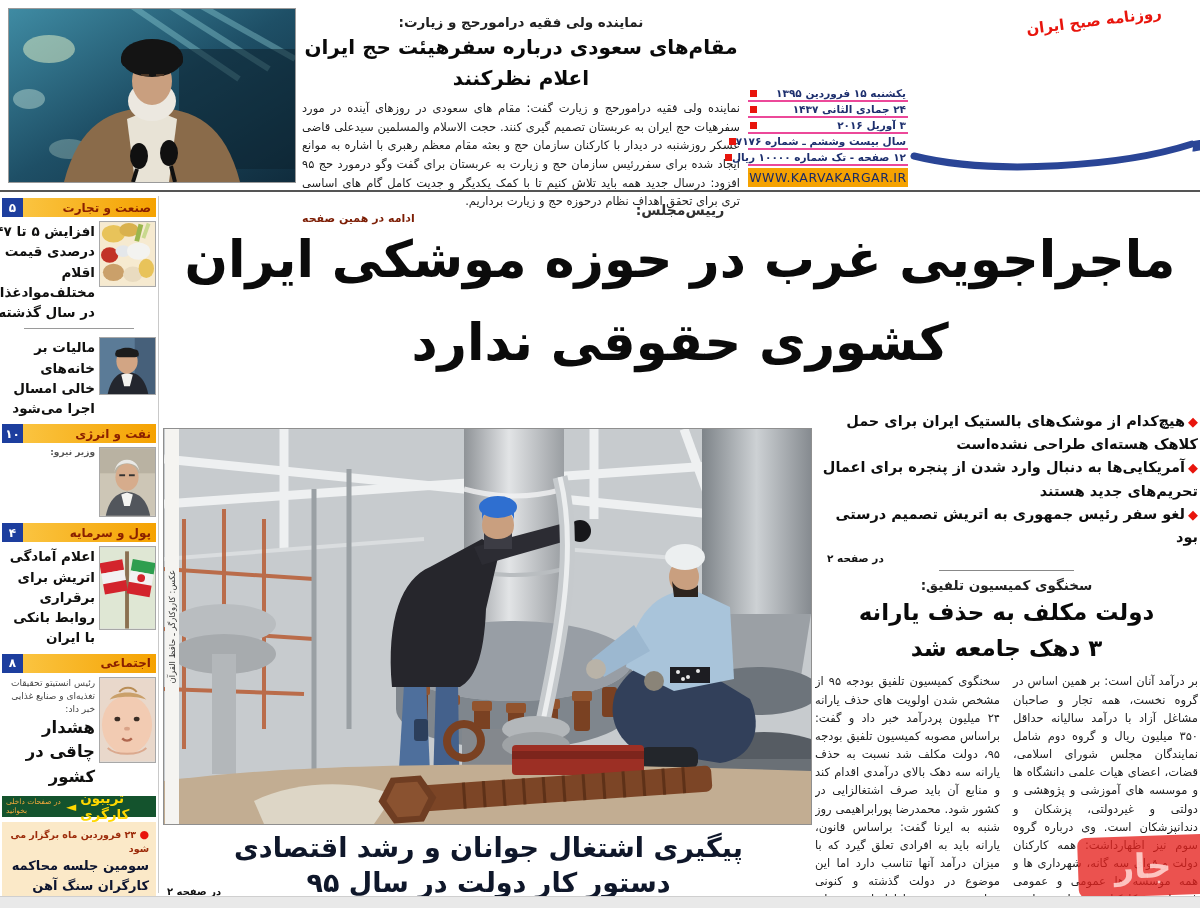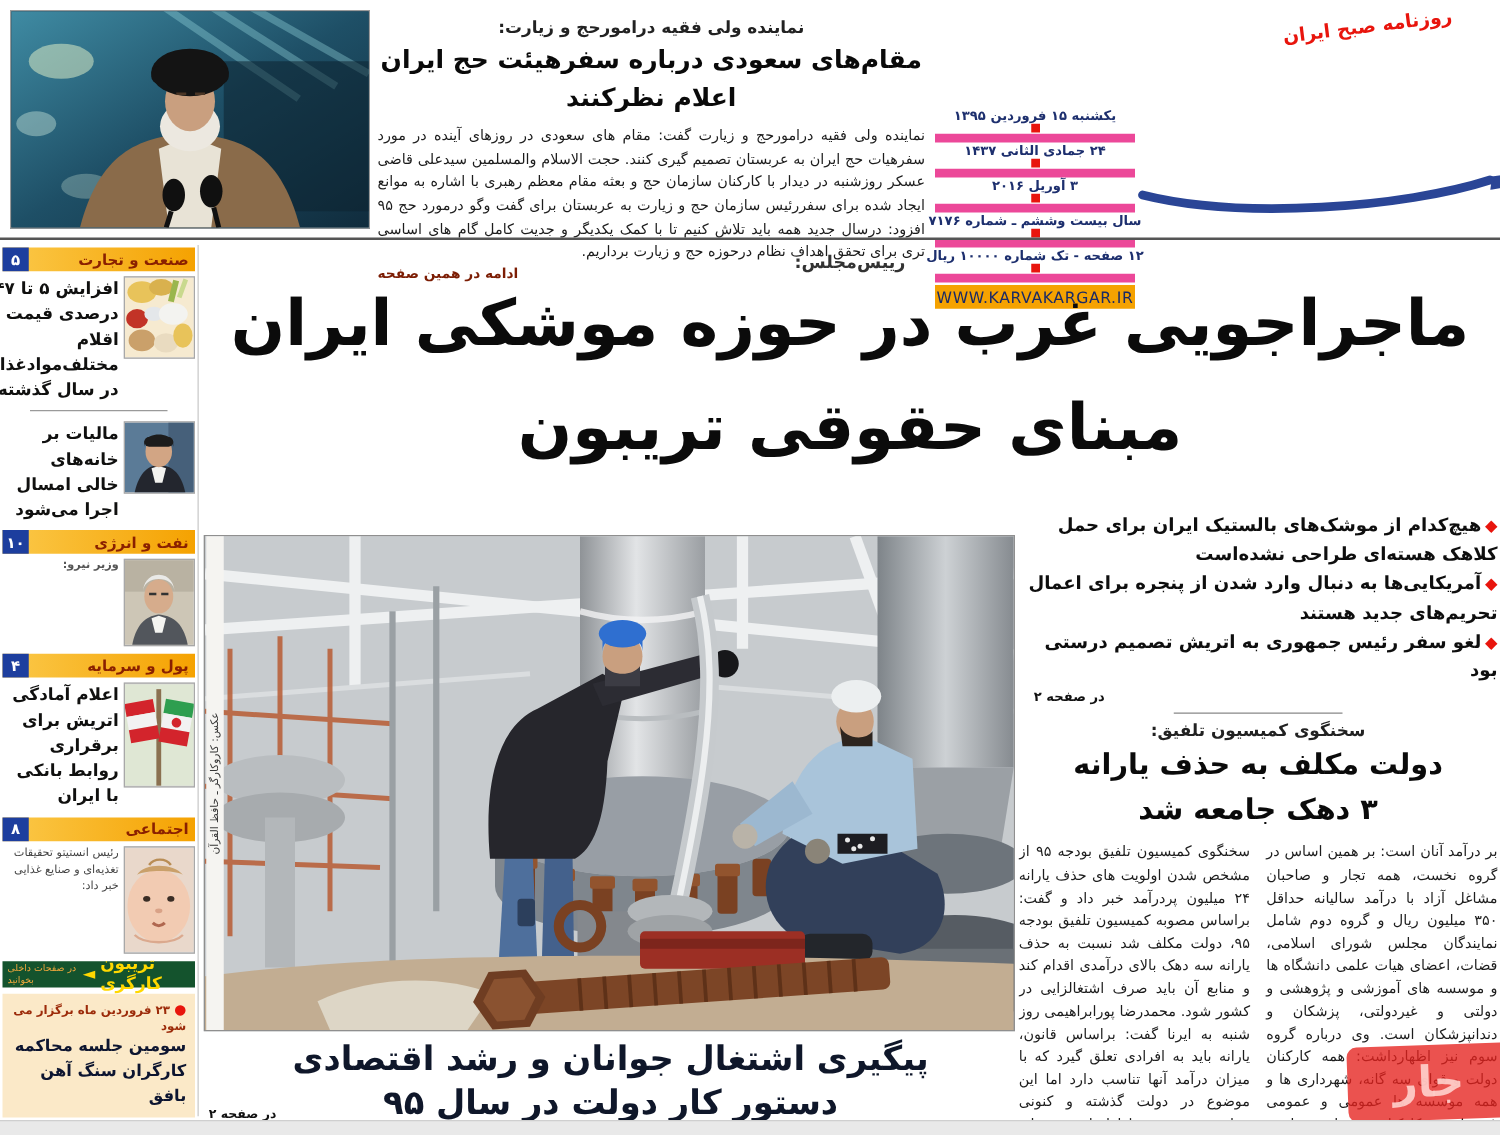--- a/index.html
+++ b/index.html
@@ -12,21 +12,21 @@
   .top-article { position:absolute; left:302px; top:6px; width:438px; height:180px; direction:rtl; text-align:center; }
   .top-article .kicker { font-size:13.5px; font-weight:bold; color:#222; margin-top:8px; }
   .top-article h2 { font-size:20px; line-height:1.55; color:#0a0a0a; margin-top:2px; }
   .top-article .body { font-size:11.5px; line-height:1.62; text-align:justify; color:#1c1c1c; margin-top:5px; }
   .top-article .cont { text-align:left; font-size:11px; font-weight:bold; color:#7c1d04; margin-top:1px; }
 
   .slogan { position:absolute; right:16px; top:12px; width:180px; text-align:center; color:#e8150d; font-size:15px; font-weight:bold; transform:rotate(-7deg); direction:rtl; }
   .logo { position:absolute; right:-4px; top:16px; width:330px; height:165px; overflow:visible; }
   .logo text { font-size:86px; font-weight:bold; font-style:italic; fill:#2a4596; }
   .mast-info { position:absolute; left:748px; top:86px; width:160px; direction:rtl; }
-  .date-line { display:flex; flex-direction:column; align-items:center; justify-content:space-between; border-bottom:7px solid #ec4899; padding:1px 2px; }
+  .date-line { display:flex; flex-direction:row; align-items:center; justify-content:space-between; border-bottom:2px solid #ec4899; padding:1px 2px; }
   .date-line .txt { font-size:10.5px; font-weight:bold; color:#1d2f6e; white-space:nowrap; }
   .red-sq { width:7px; height:7px; background:#e8150d; flex:0 0 auto; }
   .url-bar { margin-top:2px; background:#f5a201; color:#1a2a66; font-weight:normal; font-size:12.5px; text-align:center; padding:2px 0; letter-spacing:.5px; }
 
   .mast-rule { position:absolute; left:0; top:190px; width:1200px; height:2px; background:#555; }
 
   
   .sidebar { position:absolute; left:2px; top:196px; width:154px; direction:rtl; }
   .v-divider { position:absolute; left:158px; top:196px; width:1px; height:697px; background:#c9c9c9; }
   .sec-bar { display:flex; align-items:center; justify-content:space-between; height:19px; background:linear-gradient(270deg,#f5a201,#fbc94a); margin:2px 0 4px 0; }
@@ -255,41 +255,42 @@
         <path d="M10,22 C16,12 40,12 48,22 C40,18 18,18 10,22 Z" fill="#caa06a"></path>
         <path d="M20,14 C24,8 34,8 38,14" stroke="#b98d55" stroke-width="2" fill="none"></path>
         <ellipse cx="18" cy="42" rx="3" ry="2.4" fill="#3a2d25"></ellipse>
           <ellipse cx="38" cy="42" rx="3" ry="2.4" fill="#3a2d25"></ellipse>
         <ellipse cx="28" cy="52" rx="3" ry="2" fill="#d9a287"></ellipse>
         <path d="M23,62 C26,65 30,65 33,62" stroke="#b0674f" stroke-width="2.5" fill="none"></path>
         <path d="M8,72 C16,80 40,80 48,72" stroke="#dba98e" stroke-width="2" fill="none"></path>
       </svg>
       <div class="sb-text">
         <div class="sb-kicker2">رئیس انستیتو تحقیقات تغذیه‌ای و صنایع غذایی خبر داد:</div>
+        <div class="sb-title big-title">هشدار چاقی در کشور</div>
       </div>
     </div>
 
     <div class="trib-bar">
       <span class="trib-note">در صفحات داخلی بخوانید</span>
       <span class="trib-right">
         <span class="trib-arrow">◄</span>
         <span class="trib-label">تریبون کارگری</span>
       </span>
     </div>
 
     <div class="trib-box">
       <div class="trib-kicker"><span class="dot">●</span> <span>۲۳ فروردین ماه برگزار می شود</span></div>
       <div class="trib-title">سومین جلسه محاکمه کارگران سنگ آهن بافق</div>
     </div>
 
   </aside>
 
   <main class="main">
     <div class="lead-kicker">رییس‌مجلس:</div>
-    <h1 class="lead-title"><span>ماجراجویی غرب در حوزه موشکی ایران</span><br><span>مبنای حقوقی تریبون</span></h1>
+    <h1 class="lead-title"><span>ماجراجویی غرب در حوزه موشکی ایران</span><br><span>کشوری حقوقی ندارد</span></h1>
 
     <div class="right-col">
       <div class="bullets">
         <div class="bullet"><span class="dia">◆</span><span>هیچ‌کدام از موشک‌های بالستیک ایران برای حمل کلاهک هسته‌ای طراحی نشده‌است</span></div>
         <div class="bullet"><span class="dia">◆</span><span>آمریکایی‌ها به دنبال وارد شدن از پنجره برای اعمال تحریم‌های جدید هستند</span></div>
         <div class="bullet"><span class="dia">◆</span><span>لغو سفر رئیس جمهوری به اتریش تصمیم درستی بود</span></div>
       </div>
       <div class="pref">در صفحه ۲</div>
       <div class="hr-mid"></div>
 

